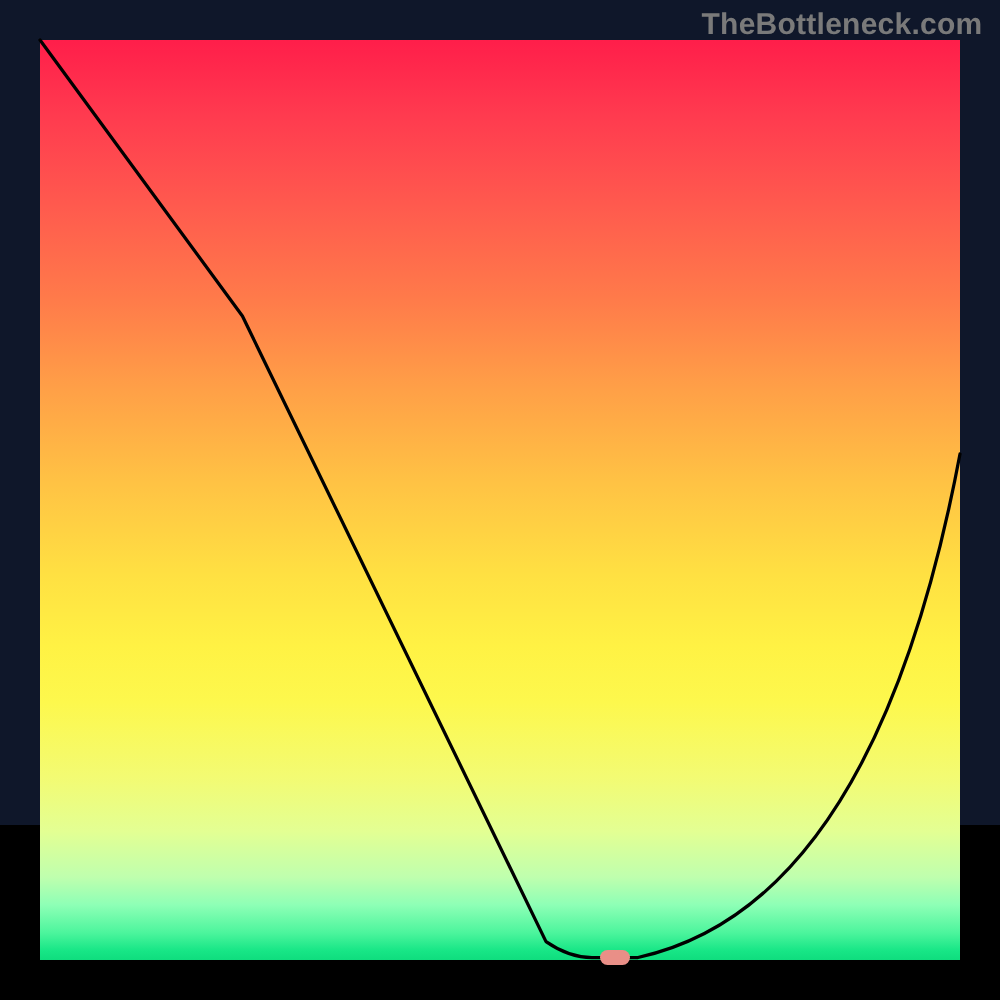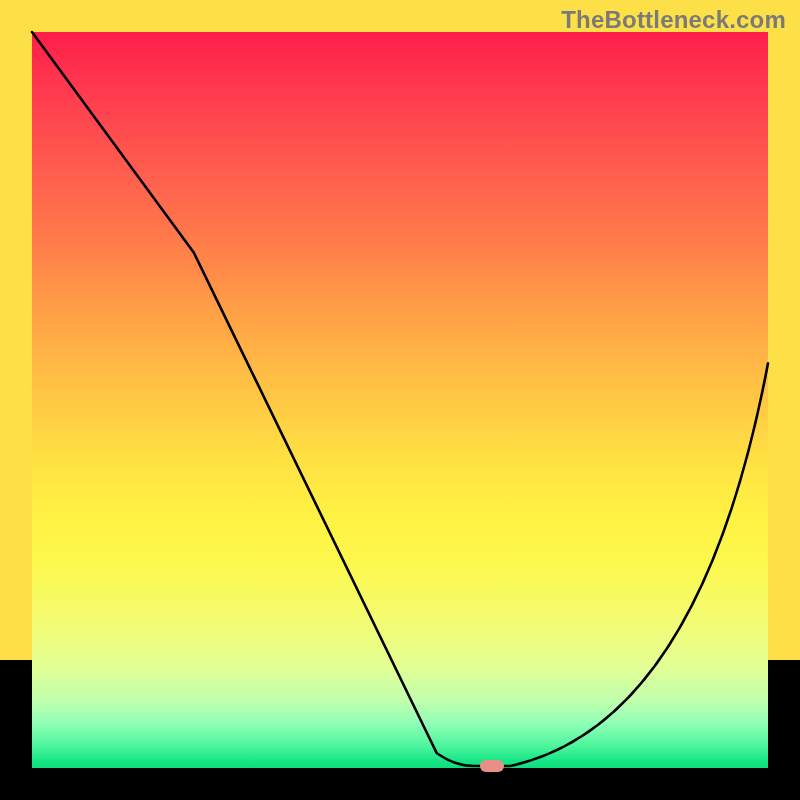--- a/index.html
+++ b/index.html
@@ -10,21 +10,21 @@
     background: #000;
     overflow: hidden;
     font-family: Arial, Helvetica, sans-serif;
   }
   .chart-frame {
     position: absolute;
     left: 0;
     top: 0;
     width: 800px;
     height: 660px;
-    background: #fde047;
+    background: #0f172a;
   }
   .plot-area {
     position: absolute;
     left: 32px;
     top: 32px;
     width: 736px;
     height: 736px;
     
     background: linear-gradient(to bottom,
       #ff1e4a 0%,

